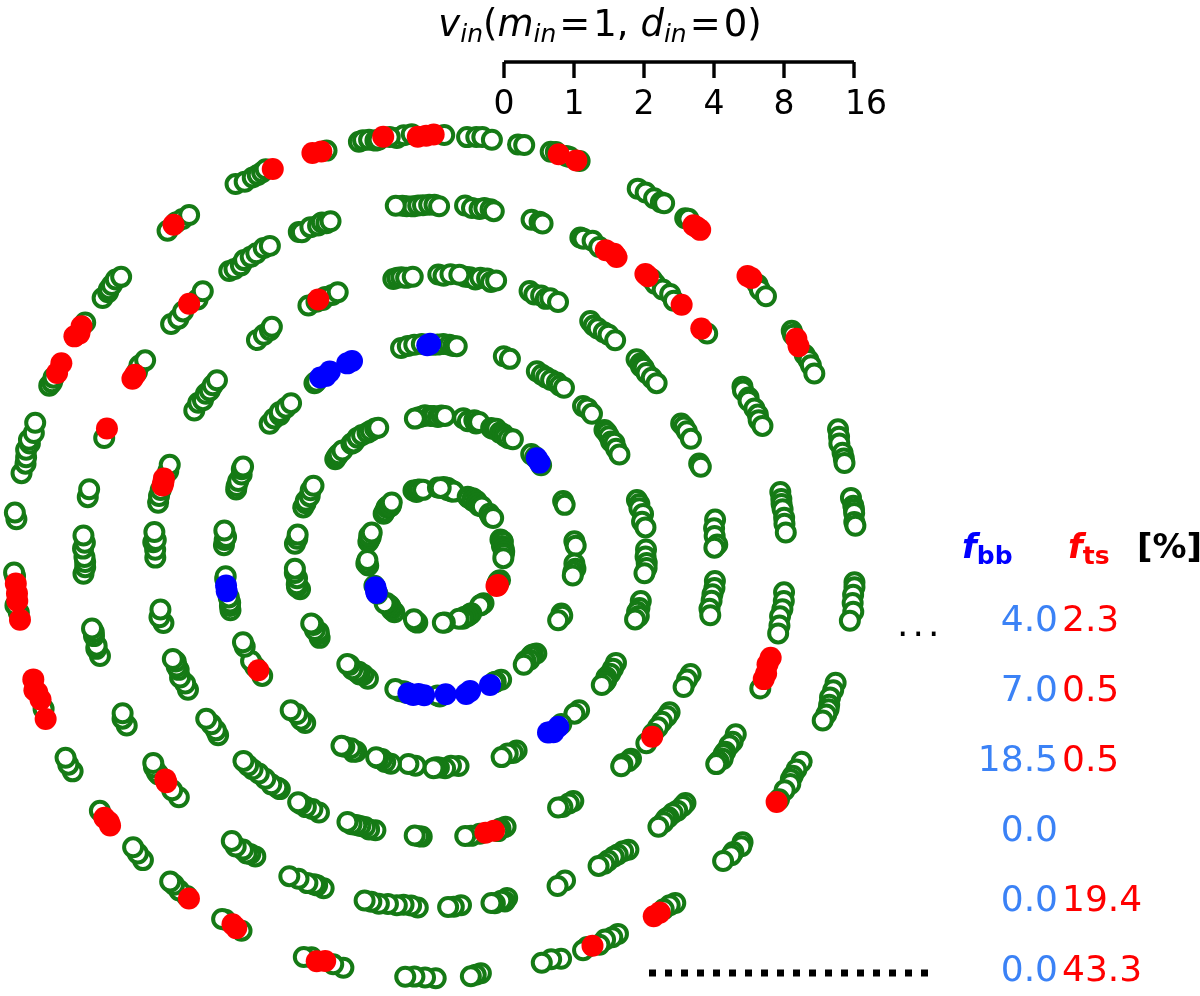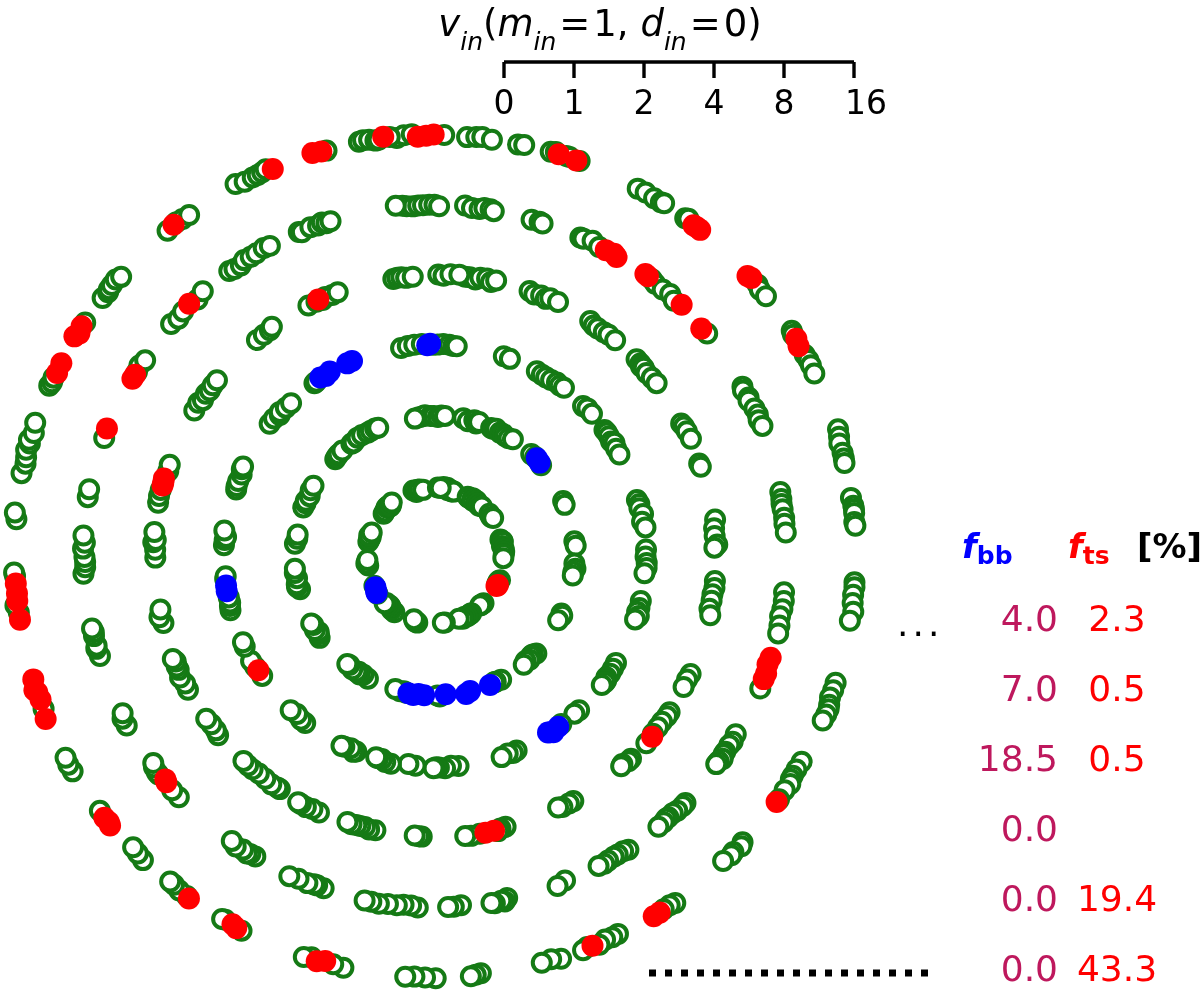--- a/index.html
+++ b/index.html
@@ -38,21 +38,21 @@
   }
   .plot-title .mathvar {
     font-style: italic;
     font-family: "DejaVu Sans", "Liberation Sans", sans-serif;
   }
   .plot-title .sub {
     font-style: italic;
     font-size: 25px;
     vertical-align: baseline;
     position: relative;
-    top: 14px;
+    top: 6px;
   }
   .plot-title .op {
     font-style: normal;
     padding: 0 3px;
   }
 
   
   #scalebar-wrap {
     position: absolute;
     left: 490px;
@@ -136,27 +136,27 @@
     width: 260px;
     height: 44px;
     font-size: 36px;
     line-height: 44px;
   }
   .legend-row .cell-bb {
     position: absolute;
     left: 0;
     width: 118px;
     text-align: right;
-    color: #be185d;
+    color: #3b82f6;
   }
   .legend-row .cell-ts {
     position: absolute;
     left: 122px;
     width: 110px;
-    text-align: center;
+    text-align: left;
     color: #ff0000;
   }
 
   
   #row-ellipsis {
     position: absolute;
     left: 897px;
     top: 607px;
     width: 48px;
     height: 34px;

